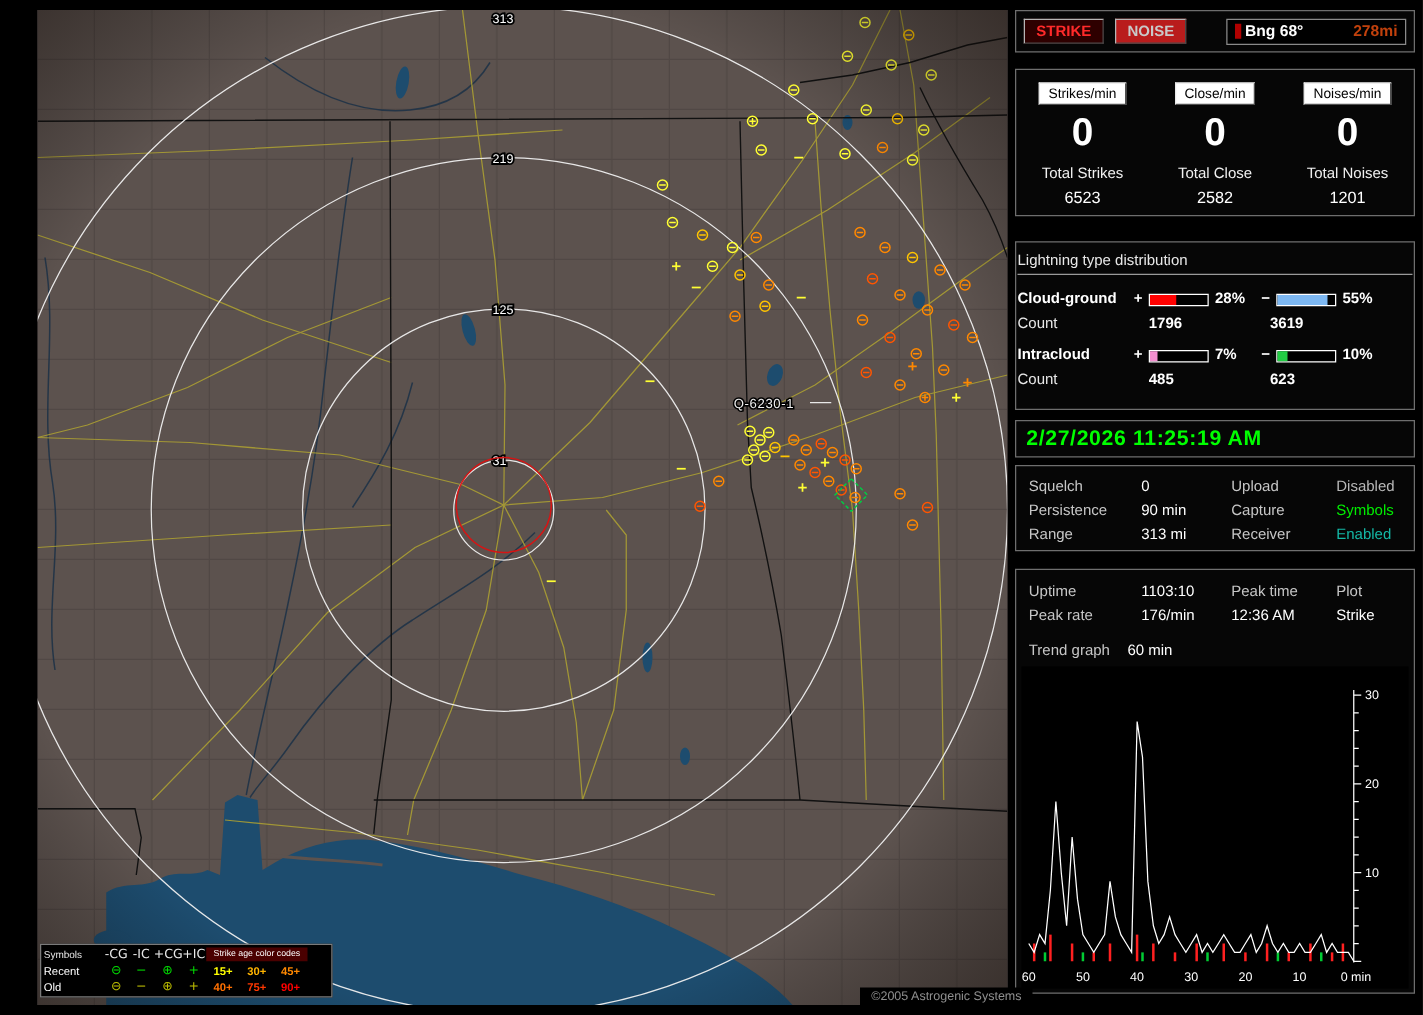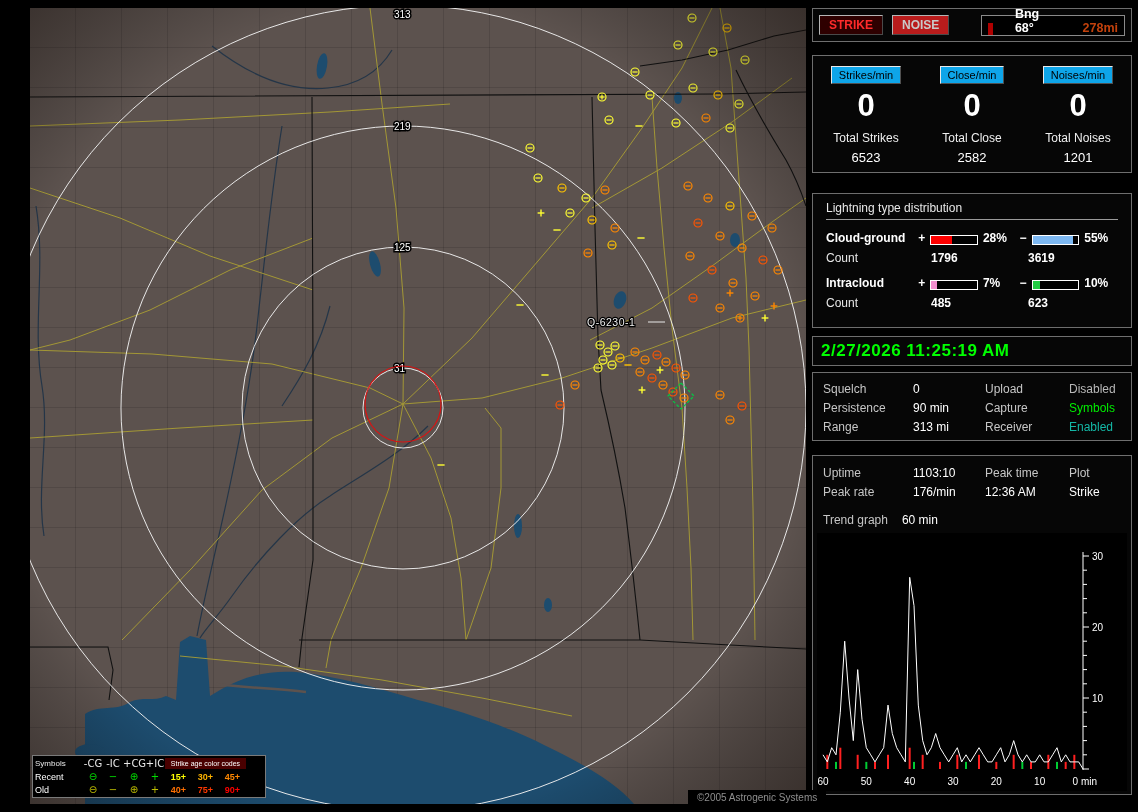--- a/index.html
+++ b/index.html
@@ -24,34 +24,34 @@
   .lg-age{font-weight:700;text-align:center}
 
   #copyright{position:absolute;left:688px;top:790px;background:#000;color:#8f8f8f;font-size:10px;padding:2px 9px}
 
   
   .panel{position:absolute;left:812px;width:320px;background:#060606;border:1px solid #6e6e6e}
   #p-top{top:8px;height:34px;display:flex;align-items:center;padding:0 6px;gap:9px}
   .btn{font-size:12px;font-weight:700;padding:2px 9px;border:1px solid;cursor:pointer}
   #btn-strike{color:#ff2a2a;background:#2e0000;border-color:#b5b5b5 #4a4a4a #4a4a4a #b5b5b5}
   #btn-noise{color:#c9c9c9;background:#b91c1c;border-color:#b5b5b5 #4a4a4a #4a4a4a #b5b5b5}
-  .bng-box{margin-left:auto;width:144px;height:21px;border:1px solid #8a8a8a;background:#000;display:flex;align-items:flex-end;padding:0 6px;gap:22px}
+  .bng-box{margin-left:auto;width:144px;height:21px;border:1px solid #8a8a8a;background:#000;display:flex;align-items:center;padding:0 6px;gap:3px}
   .bng-ind{width:5px;height:12px;background:#b00000}
   .bng-label{font-weight:700;font-size:12.5px}
   .bng-range{margin-left:auto;color:#c2410c;font-weight:700;font-size:12.5px}
 
   #p-rates{top:55px;height:118px;display:flex;justify-content:space-around;padding-top:9px;text-align:center}
   .rate-col{width:104px}
-  .rate-btn{display:inline-block;background:#0ea5e9;color:#000;font-size:11px;padding:2px 7px;
+  .rate-btn{display:inline-block;background:#ffffff;color:#000;font-size:11px;padding:2px 7px;
             border:1px solid;border-color:#e9e9e9 #505050 #505050 #e9e9e9;cursor:pointer}
   .rate-zero{font-size:31px;font-weight:700;margin-top:6px;line-height:1}
   .rate-total-label{font-size:12px;color:#f0f0f0;margin-top:10px}
   .rate-total-value{font-size:13px;margin-top:5px}
 
-  #p-dist{top:193px;height:135px;padding:7px 13px;font-size:12px}
+  #p-dist{top:193px;height:135px;padding:7px 1px;font-size:12px}
   .dist-title{color:#e8e8e8;border-bottom:1px solid #9a9a9a;padding-bottom:4px}
   .dist-row{display:flex;align-items:flex-end;margin-top:9px;height:16px}
   .dist-label{width:90px;font-weight:700}
   .sign{width:13px;text-align:center;font-weight:700}
   .bar{width:48px;height:10px;border:1px solid #fff;background:#000;margin:0 2px}
   .bar i{display:block;height:100%}
   .pct{width:37px;font-weight:700;padding-left:3px}
   .count-row{display:flex;margin-top:6px}
   .count-label{width:105px;color:#e8e8e8}
   .cnt1{width:97px;font-weight:700}

